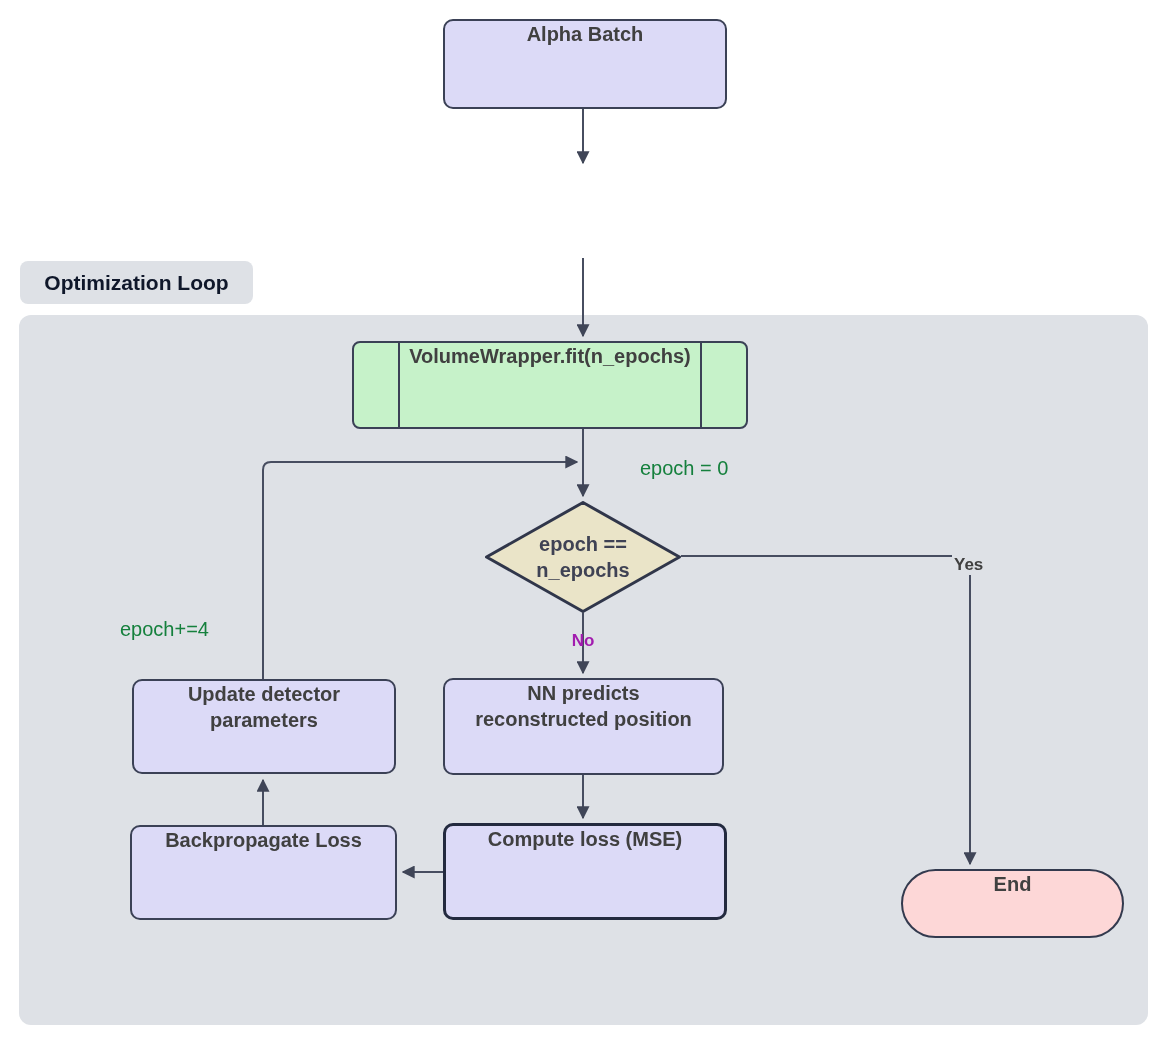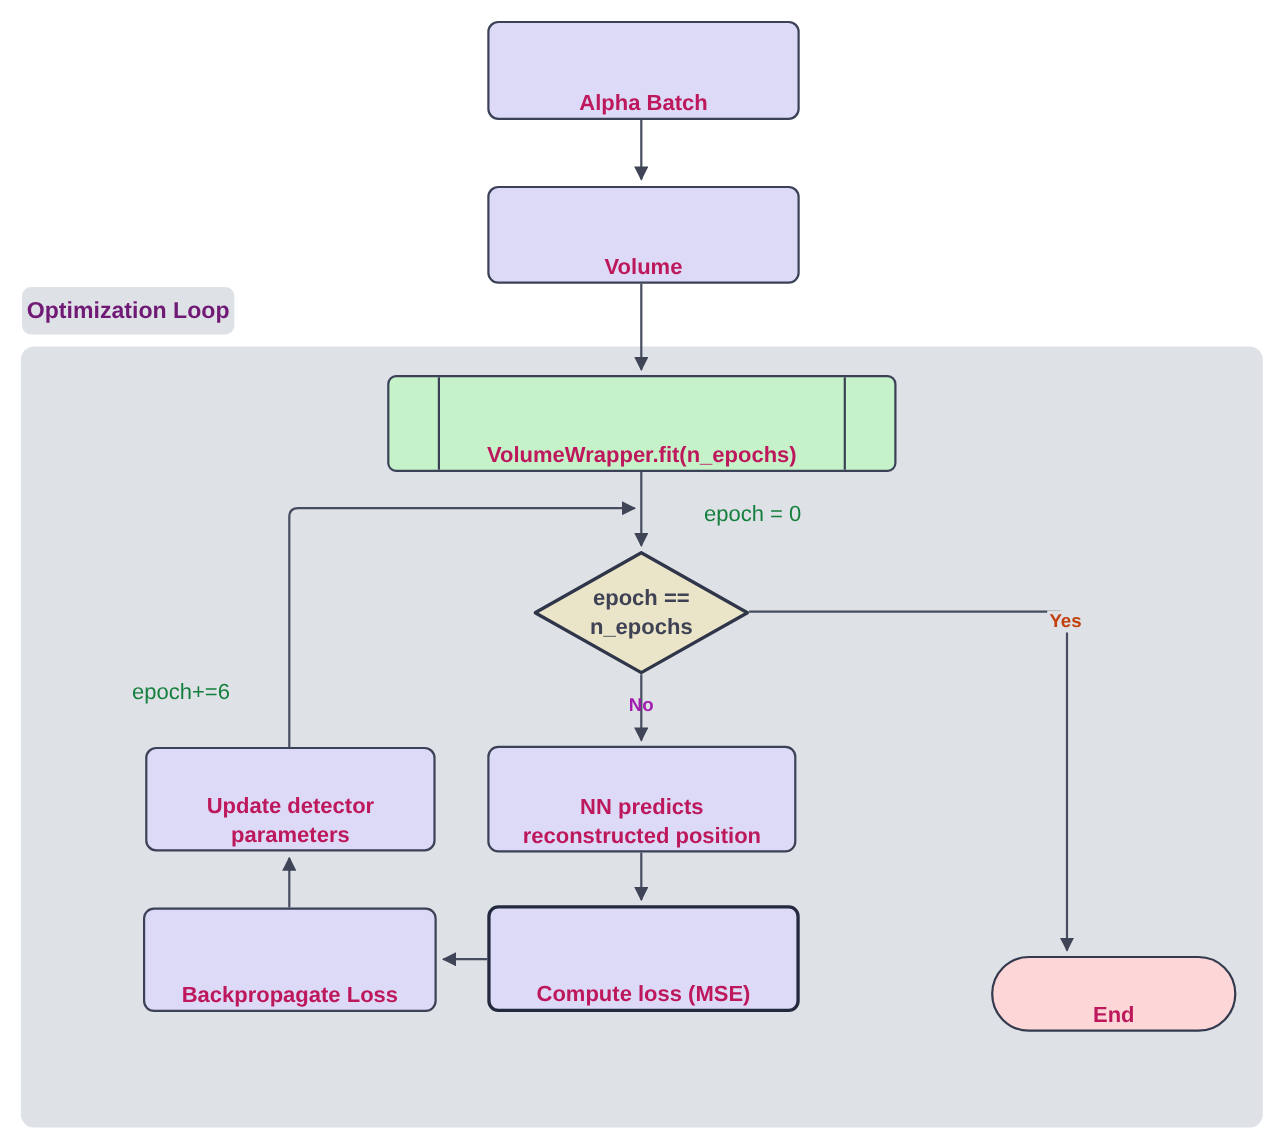--- a/index.html
+++ b/index.html
@@ -5,38 +5,38 @@
   html,body{margin:0;padding:0;background:#ffffff;}
   body{font-family:"Liberation Sans","DejaVu Sans",sans-serif;}
   .canvas{
     position:relative;width:1162px;height:1042px;background:#ffffff;overflow:hidden;
   }
   .loop-container{
     position:absolute;left:19px;top:315px;width:1129px;height:710px;
     background:#dee1e6;border-radius:12px;
   }
   .loop-label{
-    position:absolute;left:20px;top:261px;width:193px;height:43px;
+    position:absolute;left:20px;top:261px;width:233px;height:43px;
     background:#dee1e6;border-radius:8px;
     display:flex;align-items:center;justify-content:center;
-    font-size:21px;font-weight:bold;color:#701a75;
+    font-size:21px;font-weight:bold;color:#0f172a;
   }
   .edge-layer{position:absolute;left:0;top:0;width:1162px;height:1042px;z-index:1;}
   .node{
-    position:absolute;z-index:2;display:flex;align-items:flex-end;justify-content:center;
-    text-align:center;font-size:20px;font-weight:bold;color:#be185d;line-height:1.3;
+    position:absolute;z-index:2;display:flex;align-items:flex-start;justify-content:center;
+    text-align:center;font-size:20px;font-weight:bold;color:#404040;line-height:1.3;
     box-sizing:border-box;
   }
   .process{
     background:#dcdaf7;border:2.5px solid #3b4156;border-radius:10px;
   }
   .node-alpha{left:443px;top:19px;width:284px;height:90px;}
   .node-volume{left:443px;top:169px;width:284px;height:89px;}
   .node-fit{
-    left:352px;top:341px;width:463px;height:88px;
+    left:352px;top:341px;width:396px;height:88px;
     background:#c6f2c9;border:2.5px solid #3b4156;border-radius:8px;
   }
   .sub-bar{position:absolute;top:0;bottom:0;width:0;border-left:2.5px solid #3b4156;}
   .sub-bar.left{left:44px;}
   .sub-bar.right{right:44px;}
   .node-nn{left:443px;top:678px;width:281px;height:97px;}
   .node-update{left:132px;top:679px;width:264px;height:95px;}
   .node-backprop{left:130px;top:825px;width:267px;height:95px;}
   .node-compute{left:443px;top:823px;width:284px;height:97px;border-width:3px;border-color:#232a3f;}
   .node-end{
@@ -50,21 +50,21 @@
   .diamond-text{
     position:absolute;left:0;top:0;width:196px;height:112px;
     display:flex;flex-direction:column;align-items:center;justify-content:center;
     font-size:20px;font-weight:bold;color:#3f4254;line-height:1.3;
   }
   .edge-label{
     position:absolute;z-index:3;font-size:20px;color:#15803d;white-space:nowrap;
   }
   .lbl-epoch-init{left:640px;top:457px;}
   .lbl-epoch-inc{left:120px;top:618px;}
-  .lbl-yes{left:952px;top:555px;font-size:17px;font-weight:bold;color:#c2410c;background:#dee1e6;padding:0 2px;}
+  .lbl-yes{left:952px;top:555px;font-size:17px;font-weight:bold;color:#404040;background:#dee1e6;padding:0 2px;}
   .lbl-no{left:568px;top:631px;width:30px;text-align:center;font-size:17px;font-weight:bold;color:#a21caf;}
 </style>
 </head>
 <body>
 
 <div class="canvas">
 
   <div class="loop-container"></div>
   <div class="loop-label">
     <span>Optimization Loop</span>
@@ -84,23 +84,20 @@
     <path d="M 681 556 L 962 556 Q 970 556 970 564 L 970 864" stroke="#474d60" stroke-width="2" fill="none" marker-end="url(#arrow)"></path>
     <path d="M 583 775 L 583 818" stroke="#474d60" stroke-width="2" fill="none" marker-end="url(#arrow)"></path>
     <path d="M 443 872 L 403 872" stroke="#474d60" stroke-width="2" fill="none" marker-end="url(#arrow)"></path>
     <path d="M 263 825 L 263 780" stroke="#474d60" stroke-width="2" fill="none" marker-end="url(#arrow)"></path>
   </svg>
 
   <div class="node process node-alpha">
     <span>Alpha Batch</span>
   </div>
 
-  <div class="node process node-volume">
-    <span>Volume</span>
-  </div>
 
   <div class="node node-fit">
     <span class="sub-bar left"></span>
     <span>VolumeWrapper.fit(n_epochs)</span>
     <span class="sub-bar right"></span>
   </div>
 
   <div class="diamond-wrap">
     <svg width="196" height="112" viewBox="0 0 196 112">
       <polygon points="98,1.5 194.5,56 98,110.5 1.5,56" fill="#eae4c8" stroke="#30364a" stroke-width="3" stroke-linejoin="round"></polygon>
@@ -131,17 +128,17 @@
 
   <div class="node process node-compute">
     <span>Compute loss (MSE)</span>
   </div>
 
   <div class="node node-end">
     <span>End</span>
   </div>
 
   <div class="edge-label lbl-epoch-init">epoch = 0</div>
-  <div class="edge-label lbl-epoch-inc">epoch+=6</div>
+  <div class="edge-label lbl-epoch-inc">epoch+=4</div>
   <div class="edge-label lbl-yes">Yes</div>
   <div class="edge-label lbl-no">No</div>
 
 </div>
 
 </body></html>

